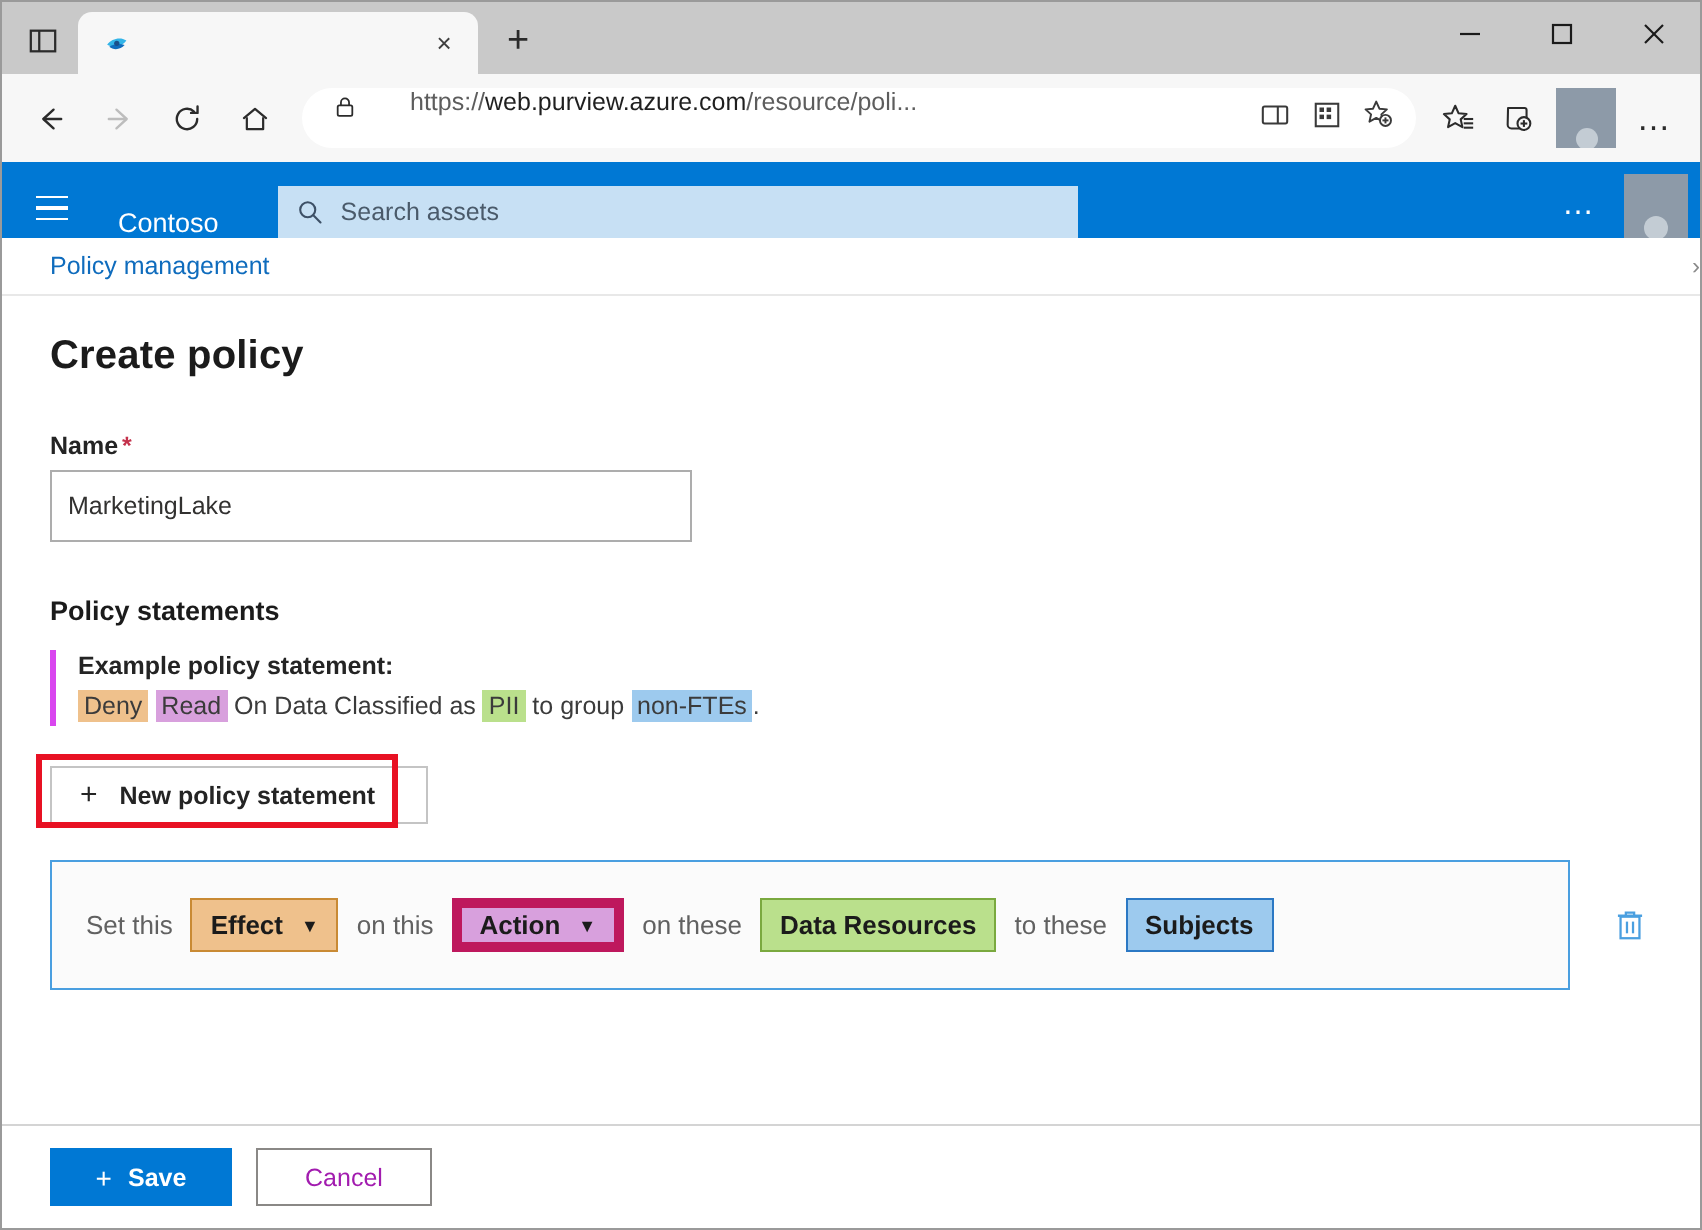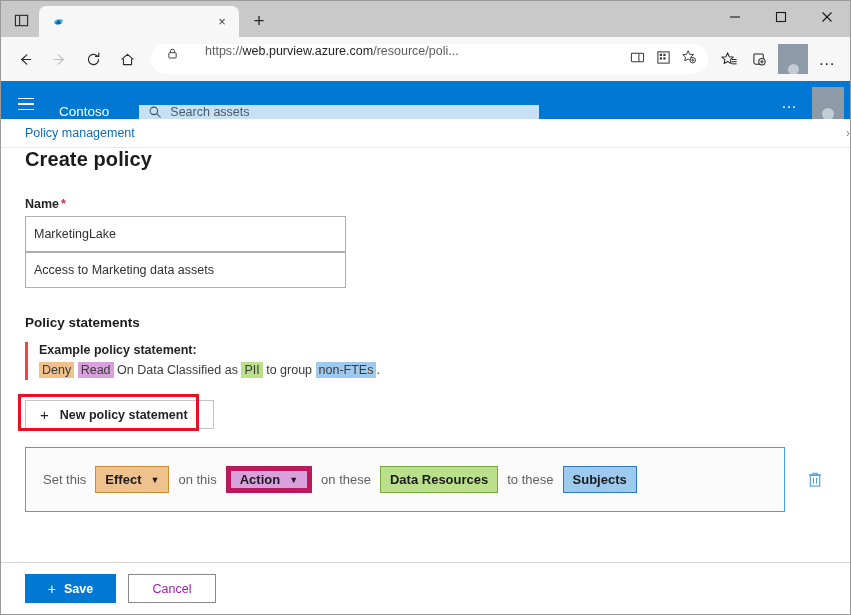--- a/index.html
+++ b/index.html
@@ -173,21 +173,21 @@
     gap: 4px;
   }
   .hamburger i { display: block; width: 16px; height: 1.5px; background: #ffffff; }
   .app-brand {
     color: #ffffff; font-size: 13.5px;
     margin-left: 18px;
     white-space: nowrap;
   }
   .search-box {
     margin-left: 30px;
-    width: 400px; height: 14px;
+    width: 400px; height: 26px;
     background: #c7e0f4;
     display: flex; align-items: center;
     padding: 0 8px;
   }
   .search-box .sicon { width: 16px; display:flex; align-items:center; justify-content:center; }
   .search-ph {
     font-size: 12.5px; color: #4a5a6a;
     padding-left: 7px;
   }
   .appbar-right {
@@ -224,20 +224,21 @@
   
   .content {
     flex: 1;
     background: #ffffff;
     padding: 0 24px;
     overflow: hidden;
     position: relative;
   }
   .page-title {
     font-size: 20px; font-weight: 600; color: #1b1b1b;
+    margin-top: 19px;
     letter-spacing: 0.1px;
   }
   .field-label {
     font-size: 12.5px; font-weight: 600; color: #242424;
     margin-top: 26px; margin-bottom: 5px;
   }
   .field-label .req { color: #c4314b; font-weight: 600; margin-left: 2px; }
   .text-input {
     width: 321px; height: 36px;
     border: 1px solid #adadad;
@@ -247,21 +248,21 @@
     font-size: 12.5px; color: #323130;
   }
   .section-head {
     font-size: 13.5px; font-weight: 600; color: #1b1b1b;
     margin-top: 27px;
   }
 
   
   .example-block {
     margin-top: 12px;
-    border-left: 3px solid #ef4444;
+    border-left: 3px solid #d946ef;
     padding-left: 11px;
     padding-top: 1px; padding-bottom: 2px;
   }
   .example-title {
     font-size: 12.5px; font-weight: 600; color: #242424;
     margin-bottom: 5px;
   }
   .example-line {
     font-size: 12.5px; color: #3b3b3b;
     line-height: 16px;
@@ -525,23 +526,20 @@
     </div>
 
     <div class="content">
       <div class="page-title">Create policy</div>
 
       <div class="field-label"><span>Name</span><span class="req">*</span></div>
       <div class="text-input">
         <span>MarketingLake</span>
       </div>
 
-      <div class="text-input">
-        <span>Access to Marketing data assets</span>
-      </div>
 
       <div class="section-head">Policy statements</div>
 
       <div class="example-block">
         <div class="example-title">Example policy statement:</div>
         <div class="example-line" id="example-line"><span class="hl" style="background: rgb(239, 193, 140);">Deny</span><span> </span><span class="hl" style="background: rgb(216, 160, 221);">Read</span><span> On Data Classified as </span><span class="hl" style="background: rgb(186, 224, 140);">PII</span><span> to group </span><span class="hl" style="background: rgb(157, 202, 238);">non-FTEs</span><span>.</span></div>
       </div>
 
       <div class="newstmt-wrap">
         <div class="newstmt-btn">

